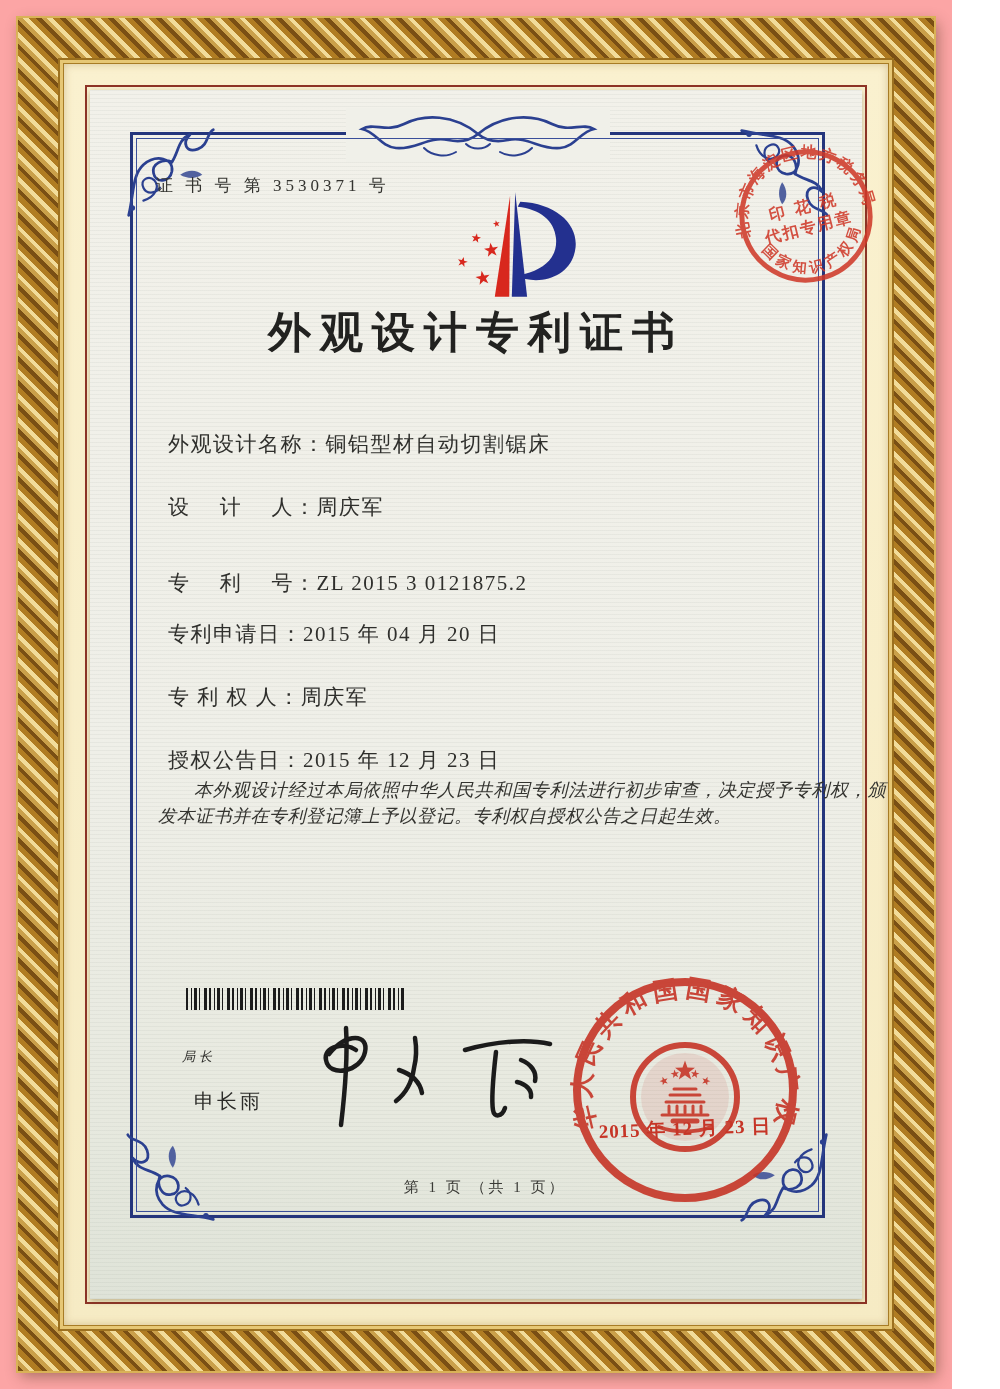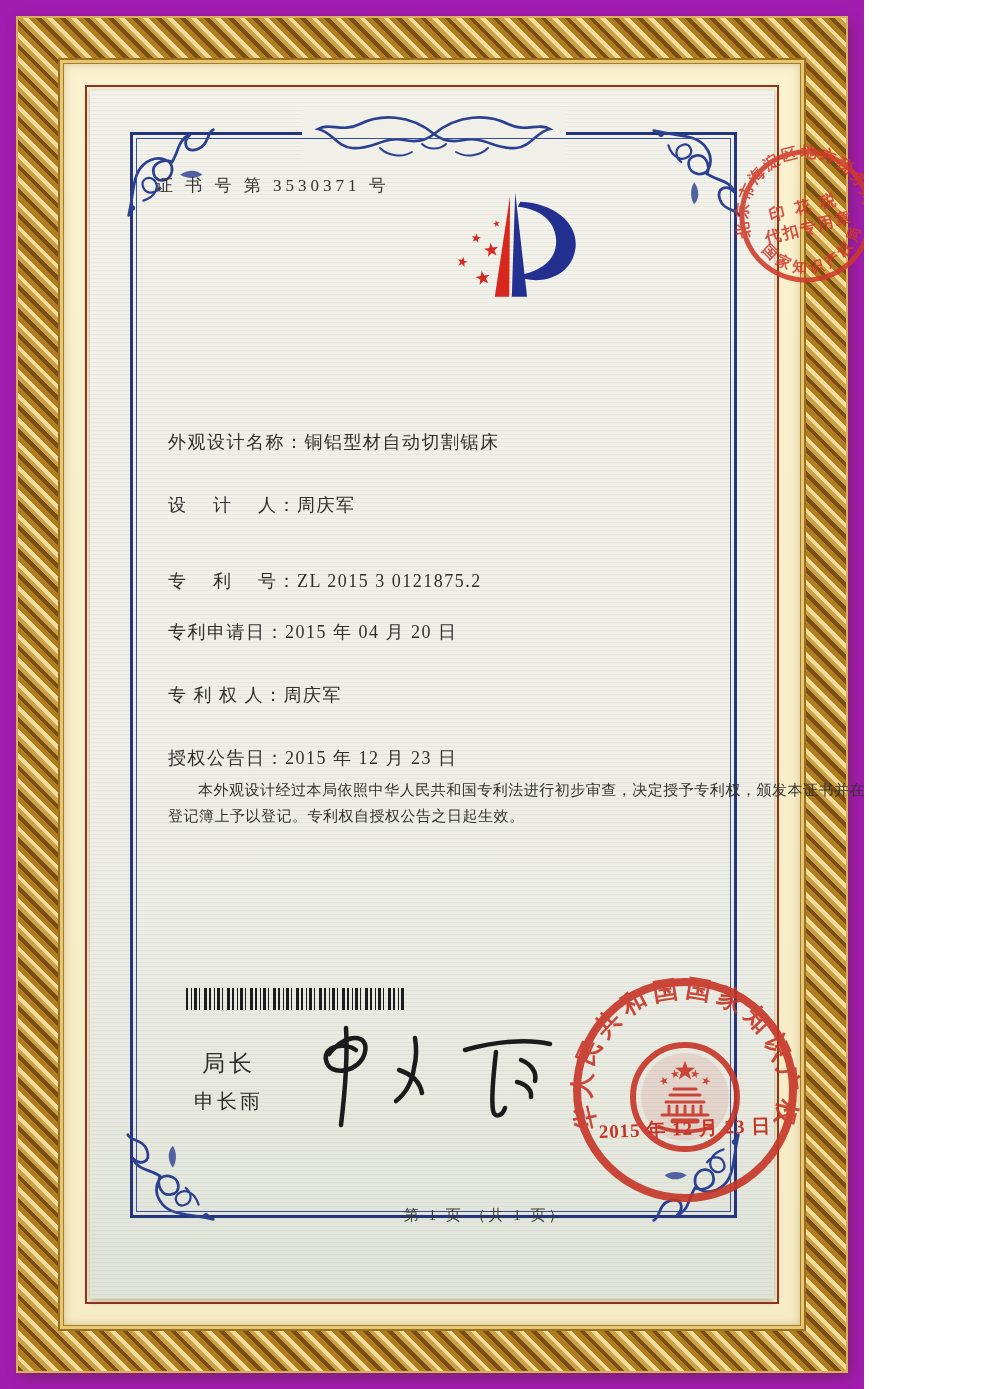--- a/index.html
+++ b/index.html
@@ -4,21 +4,21 @@
 <style>
   :root{
     --seal-red:#c63527;
     --border-blue:#24357c;
     --logo-red:#d8281e;
     --logo-blue:#23308f;
   }
   *{margin:0;padding:0;box-sizing:border-box;}
   html,body{background:#ffffff;}
   body{font-family:"Liberation Serif","DejaVu Serif",serif;}
-  .photo{position:relative;width:864px;height:1389px;background:#a21caf;overflow:hidden;}
+  .photo{position:relative;width:952px;height:1389px;background:#fca5a5;overflow:hidden;}
 
   
   .frame{
     position:absolute;inset:18px;
     border:46px solid transparent;
     border-image:repeating-linear-gradient(45deg,#7a4f14 0 4px,#caa04a 4px 8px,#f2dc9a 8px 12px,#b07c22 12px 17px) 46;
     box-shadow:0 0 0 2px #d9b257, 3px 5px 14px rgba(60,40,10,.45), inset 0 0 0 3px #f0d283, inset 0 0 0 6px #8f661c;
   }
   .frame-bevel{
     position:absolute;inset:60px;
@@ -66,56 +66,56 @@
     font-size:17px;letter-spacing:4px;color:#33332f;
   }
   .logo{position:absolute;left:330px;top:92px;}
   .title{
     position:absolute;left:0;top:214px;width:100%;
     text-align:center;font-size:43px;font-weight:600;
     letter-spacing:9px;color:#222220;
   }
   .field{
     position:absolute;left:78px;
-    font-size:18px;color:#2f2f2c;letter-spacing:1.5px;white-space:nowrap;
+    font-size:21px;color:#2f2f2c;letter-spacing:1.5px;white-space:nowrap;
   }
   .f0{top:340px;} .f1{top:403px;} .f2{top:479px;}
   .f3{top:530px;} .f4{top:593px;} .f5{top:656px;}
 
   .body-text{
-    position:absolute;left:78px;top:688px;width:728px;
-    font-size:15px;line-height:25.5px;color:#33332f;
-    text-align:justify;letter-spacing:.5px;
+    position:absolute;left:68px;top:688px;width:728px;
+    font-size:18px;line-height:25.5px;color:#33332f;
+    text-align:justify;letter-spacing:.5px;font-style:italic;
   }
   .body-text p{text-indent:2em;}
 
   .barcode{
     position:absolute;left:96px;top:898px;width:220px;height:22px;
     background:repeating-linear-gradient(90deg,
       #1c1c1c 0 2px,transparent 2px 5px,
       #1c1c1c 5px 6px,transparent 6px 8px,
       #1c1c1c 8px 11px,transparent 11px 13px,
       #1c1c1c 13px 14px,transparent 14px 18px,
       #1c1c1c 18px 21px,transparent 21px 23px);
   }
 
-  .sig-role{position:absolute;left:112px;top:958px;font-size:23px;letter-spacing:4px;color:#2c2c29;font-family:"Liberation Sans","DejaVu Sans",sans-serif;}
+  .sig-role{position:absolute;left:92px;top:958px;font-size:13px;letter-spacing:4px;color:#2c2c29;font-family:"Liberation Sans","DejaVu Sans",sans-serif;font-style:italic;}
   .sig-name{position:absolute;left:104px;top:998px;font-size:20px;letter-spacing:3px;color:#2c2c29;font-family:"Liberation Sans","DejaVu Sans",sans-serif;}
   .signature{position:absolute;left:205px;top:930px;}
 
   .office-seal{position:absolute;left:478px;top:883px;}
   .seal-date{
     position:absolute;left:500px;top:1026px;width:190px;text-align:center;
     font-size:19px;font-weight:bold;color:var(--seal-red);
     letter-spacing:1px;transform:rotate(-2deg);white-space:nowrap;
   }
   .tax-seal{position:absolute;left:630px;top:40px;transform:rotate(-14deg);}
 
   .page-footer{
-    position:absolute;left:0;top:1116px;width:790px;text-align:center;
+    position:absolute;left:0;top:1088px;width:790px;text-align:center;
     font-size:15px;letter-spacing:3px;color:#3a3a36;
   }
 </style>
 </head>
 <body>
 
 <svg width="0" height="0" style="position:absolute">
   <defs>
     <polygon id="star" points="0,-10 2.35,-3.24 9.51,-3.09 3.8,1.24 5.88,8.09 0,4 -5.88,8.09 -3.8,1.24 -9.51,-3.09 -2.35,-3.24"></polygon>
     <g id="flourish" fill="none" stroke="#2b4090" stroke-width="3" stroke-linecap="round">
@@ -178,20 +178,21 @@
           </g>
         <g transform="translate(74,104) scale(0.88) rotate(-10)">
             <use href="#star"></use>
           </g>
       </g>
       <polygon points="106,7 105,126 88,126" fill="#d8281e"></polygon>
       <polygon points="112,3 126,126 108,126" fill="#23308f"></polygon>
       <path d="M118,14 C160,16 186,40 183,68 C180,97 151,111 124,105 C120,104 119,100 123,99 C148,93 162,78 160,57 C158,36 141,23 115,20 Z" fill="#23308f"></path>
     </svg>
 
+    <div class="title">外观设计专利证书</div>
 
     <div class="field f0"><span>外观设计名称：</span><span>铜铝型材自动切割锯床</span></div>
     <div class="field f1"><span>设　 计　 人：</span><span>周庆军</span></div>
     <div class="field f2"><span>专　 利　 号：</span><span>ZL 2015 3 0121875.2</span></div>
     <div class="field f3"><span>专利申请日：</span><span>2015 年 04 月 20 日</span></div>
     <div class="field f4"><span>专 利 权 人：</span><span>周庆军</span></div>
     <div class="field f5"><span>授权公告日：</span><span>2015 年 12 月 23 日</span></div>
 
     <div class="body-text">
       <p>本外观设计经过本局依照中华人民共和国专利法进行初步审查，决定授予专利权，颁发本证书并在专利登记簿上予以登记。专利权自授权公告之日起生效。</p>

